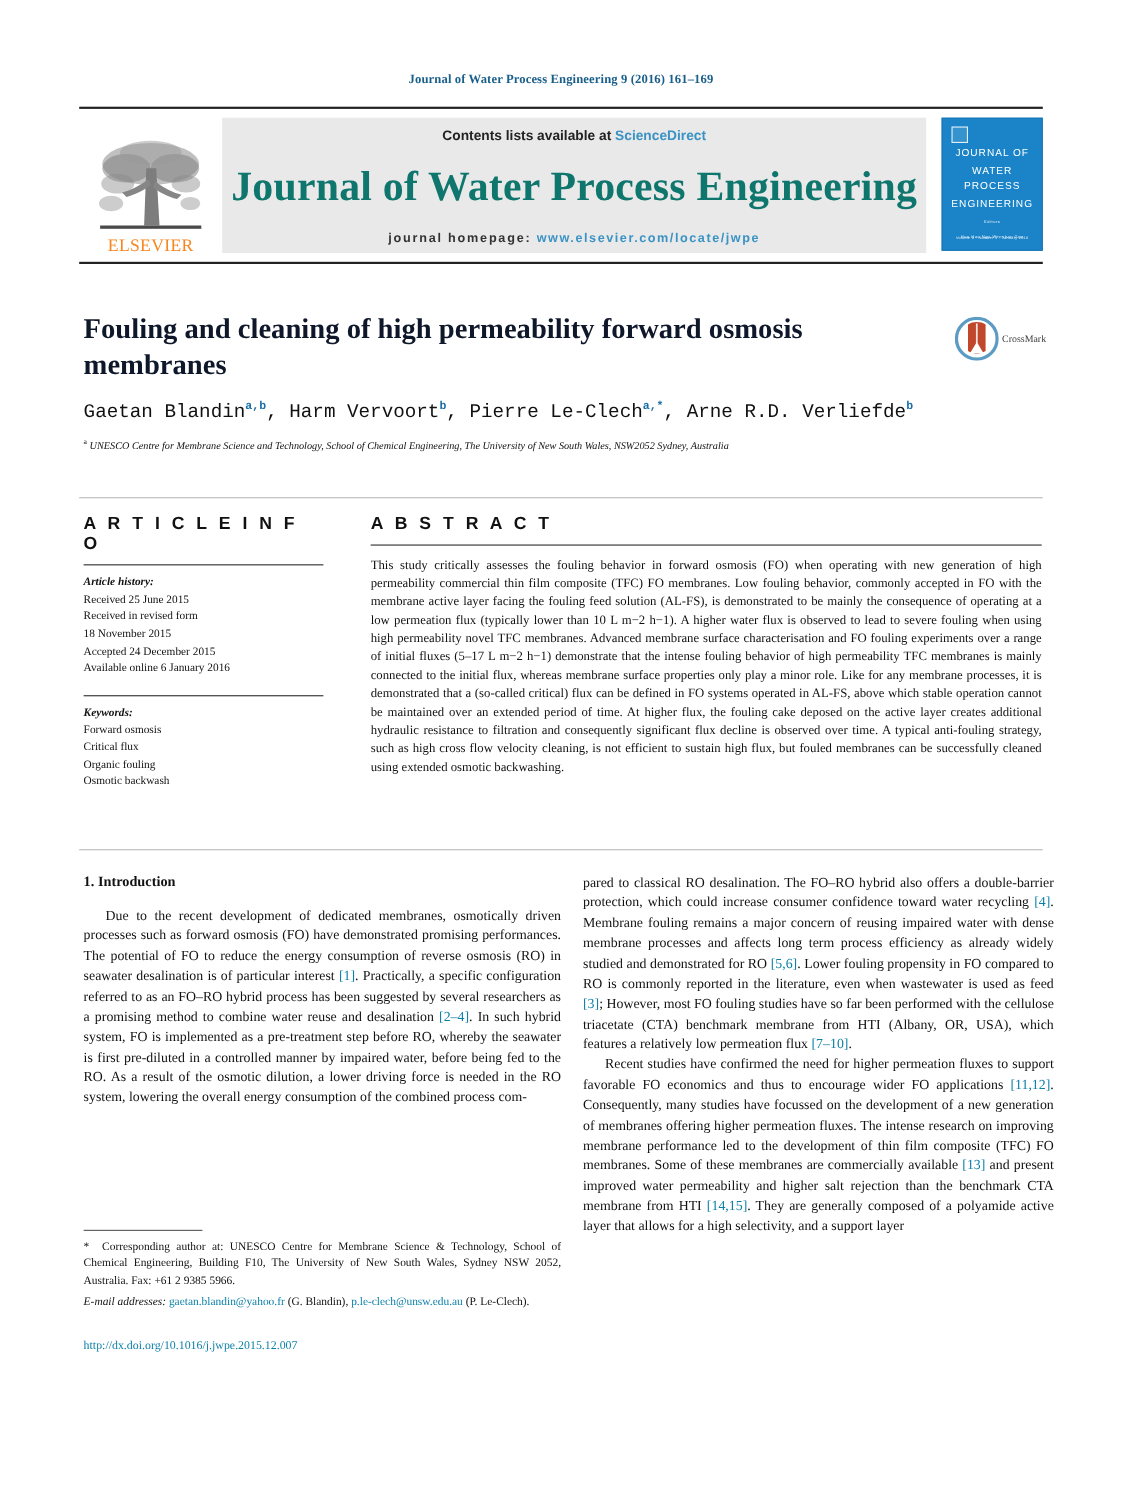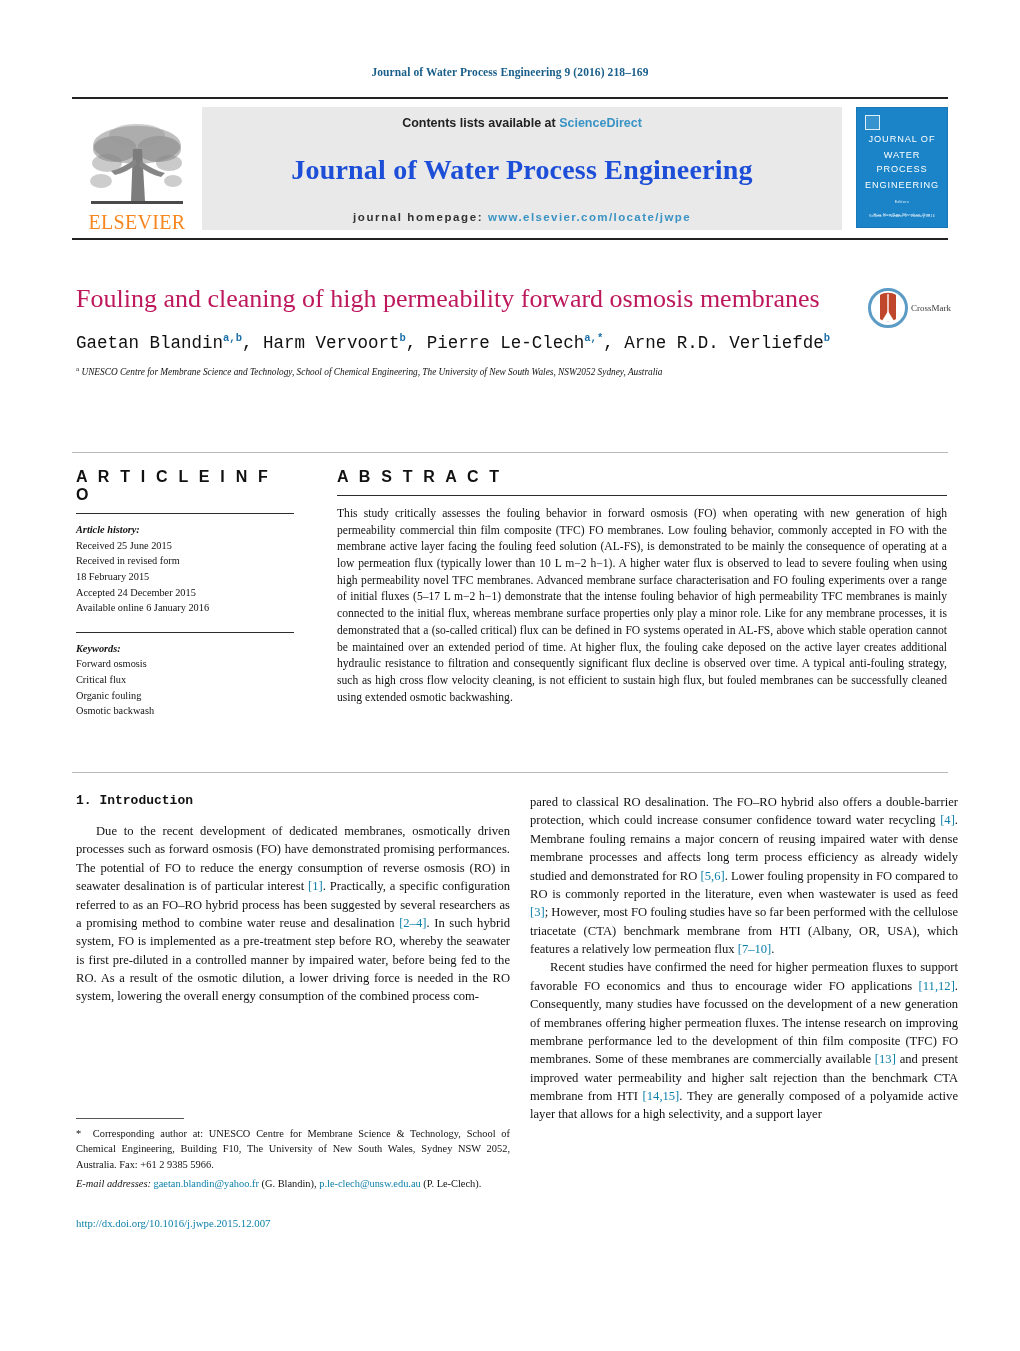--- a/index.html
+++ b/index.html
@@ -58,21 +58,21 @@
     display: flex;
     flex-direction: column;
     align-items: center;
     justify-content: flex-end;
     padding-bottom: 6px;
     box-sizing: border-box;
   }
   .tree-svg { display: block; }
   .elsevier-word {
     font-family: "Liberation Serif", serif;
-    font-size: 20px;
+    font-size: 16px;
     font-weight: normal;
     color: #F6861F;
     letter-spacing: 0.3px;
     line-height: 1;
     margin-top: 1px;
   }
   .mast-center {
     flex: 1 1 auto;
     background: #e9e9e9;
     margin: 8px 0 8px 0;
@@ -87,22 +87,22 @@
   .contents-line {
     font-family: "Liberation Sans", sans-serif;
     font-size: 12.5px;
     color: #222;
   }
   .contents-line .sd {
     color: #3a93c4;
   }
   .journal-name {
     font-family: "Liberation Serif", serif;
-    font-size: 28px;
-    color: #1d4ed8;
+    font-size: 38px;
+    color: #0f766e;
     letter-spacing: 0.2px;
     line-height: 1.1;
   }
   .homepage-line {
     font-family: "Liberation Sans", sans-serif;
     font-size: 11.5px;
     color: #333;
     letter-spacing: 1.6px;
   }
   .homepage-line .hp-url {
@@ -168,22 +168,22 @@
   .title-block {
     position: absolute;
     top: 283px;
     left: 76px;
     width: 790px;
   }
   .paper-title {
     font-family: "Liberation Serif", serif;
     font-size: 26px;
     line-height: 1.25;
-    color: #be185d;
-    font-weight: normal;
+    color: #0f172a;
+    font-weight: bold;
     margin: 0;
   }
   .authors {
     font-family: Liberation Mono, monospace;
     font-size: 17.5px;
     color: #111;
     margin-top: 16px;
     line-height: 1.3;
   }
   .authors sup {
@@ -295,21 +295,21 @@
     left: 76px;
     width: 434px;
   }
   .col-right {
     position: absolute;
     top: 793px;
     left: 530px;
     width: 428px;
   }
   .sec-title {
-    font-family: Liberation Mono, monospace;
+    font-family: Liberation Serif, serif;
     font-size: 13px;
     font-weight: bold;
     color: #111;
     margin: 0 0 14px 0;
   }
   .para {
     font-family: "Liberation Serif", serif;
     font-size: 12.6px;
     line-height: 1.46;
     text-align: justify;
@@ -354,21 +354,21 @@
     font-size: 10.8px;
     line-height: 1.5;
   }
   .doi-block .doi { color: #0b7fa8; }
 </style>
 </head>
 <body>
 
 <div id="page">
 
-  <div class="running-head">Journal of Water Process Engineering 9 (2016) 218–169</div>
+  <div class="running-head">Journal of Water Process Engineering 9 (2016) 161–169</div>
 
   <div class="masthead">
     <div class="masthead-inner">
 
       <div class="elsevier-logo">
         <svg class="tree-svg" width="104" height="92" viewBox="0 0 104 92">
           <g fill="#6b6b6b">
             <ellipse cx="52" cy="26" rx="44" ry="19" fill="#8c8c8c" opacity="0.55"></ellipse>
             <ellipse cx="30" cy="30" rx="22" ry="13" fill="#7a7a7a" opacity="0.5"></ellipse>
             <ellipse cx="74" cy="30" rx="22" ry="13" fill="#7a7a7a" opacity="0.5"></ellipse>
@@ -430,21 +430,21 @@
 
   <div class="rule-full" style="top:452px;"></div>
 
   <div class="info-col">
     <div class="sec-kicker">A R T I C L E    I N F O</div>
     <div class="hair"></div>
     <div class="info-body">
       <div class="lbl">Article history:</div>
       <div>Received 25 June 2015</div>
       <div>Received in revised form</div>
-      <div>18 February 2015</div>
+      <div>18 November 2015</div>
       <div>Accepted 24 December 2015</div>
       <div>Available online 6 January 2016</div>
     </div>
     <div class="info-divider"></div>
     <div class="info-body">
       <div class="lbl">Keywords:</div>
       <div>Forward osmosis</div>
       <div>Critical flux</div>
       <div>Organic fouling</div>
       <div>Osmotic backwash</div>

